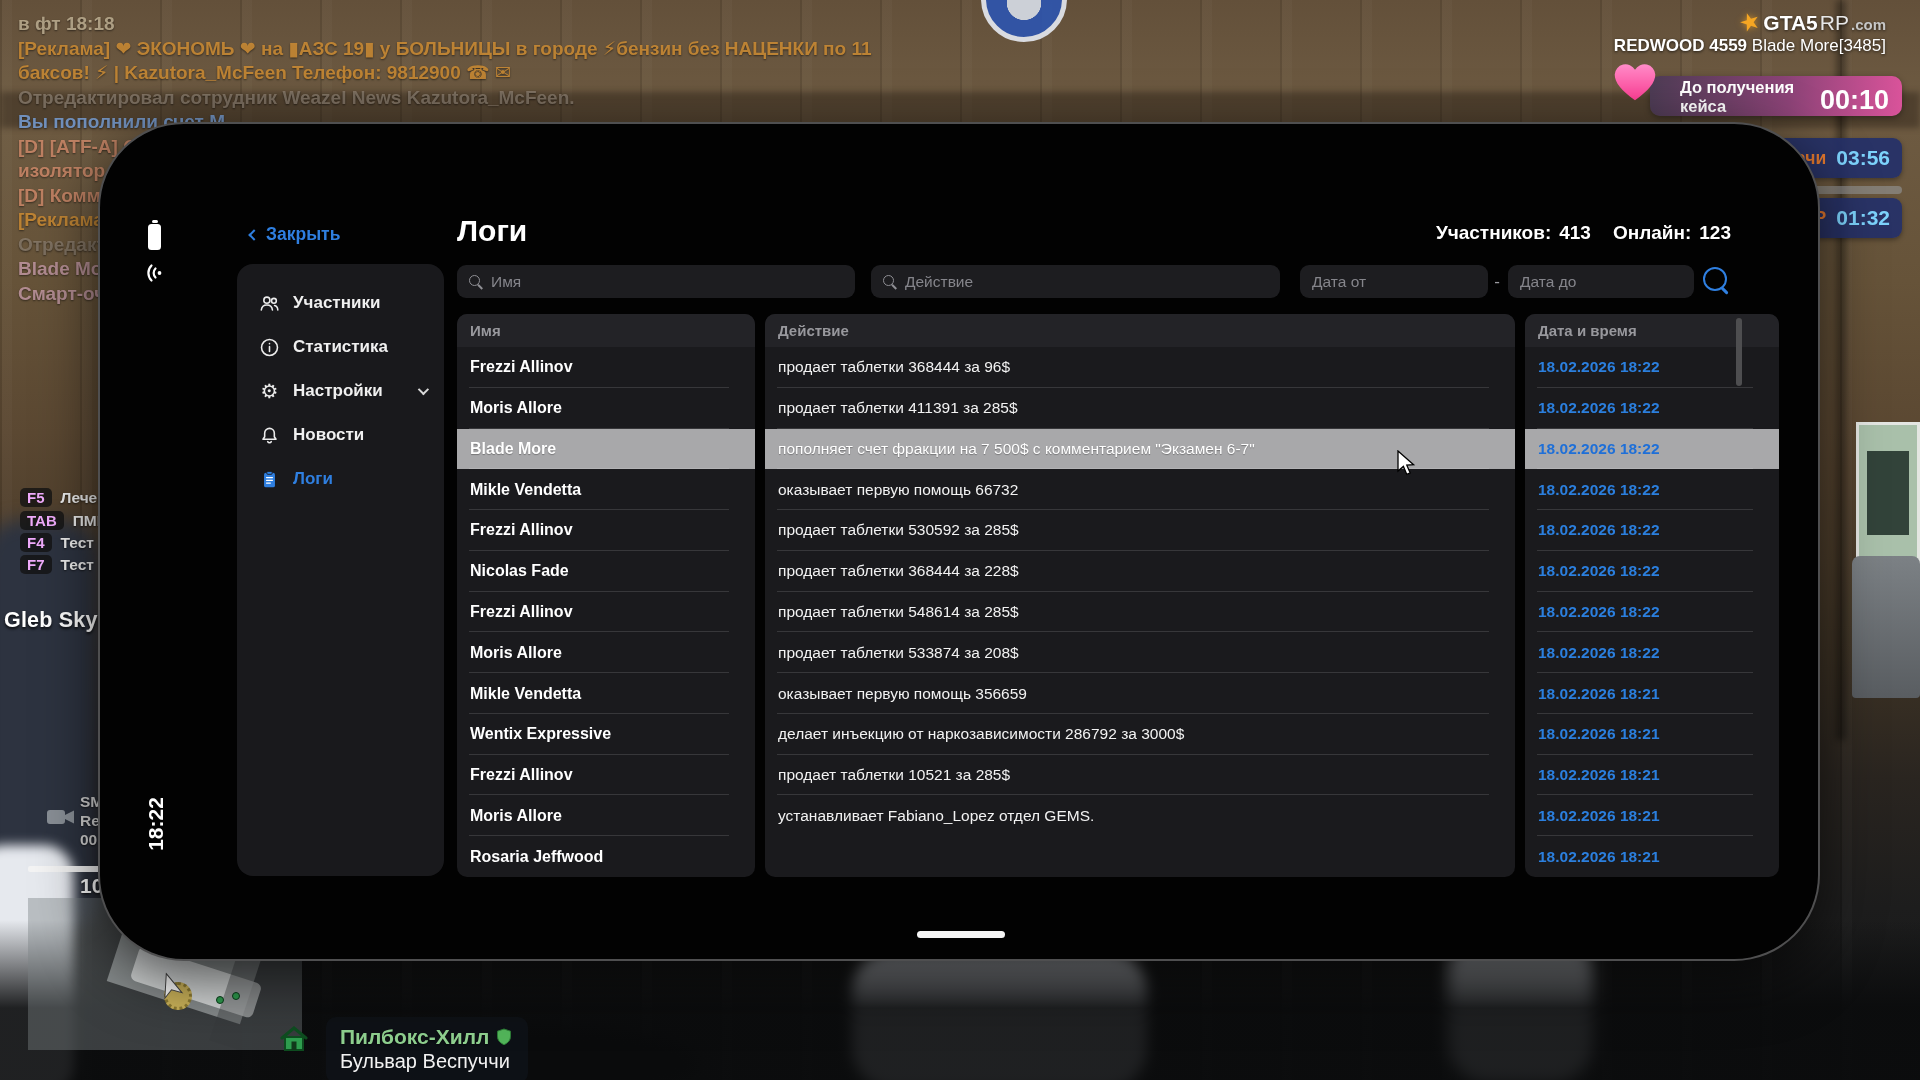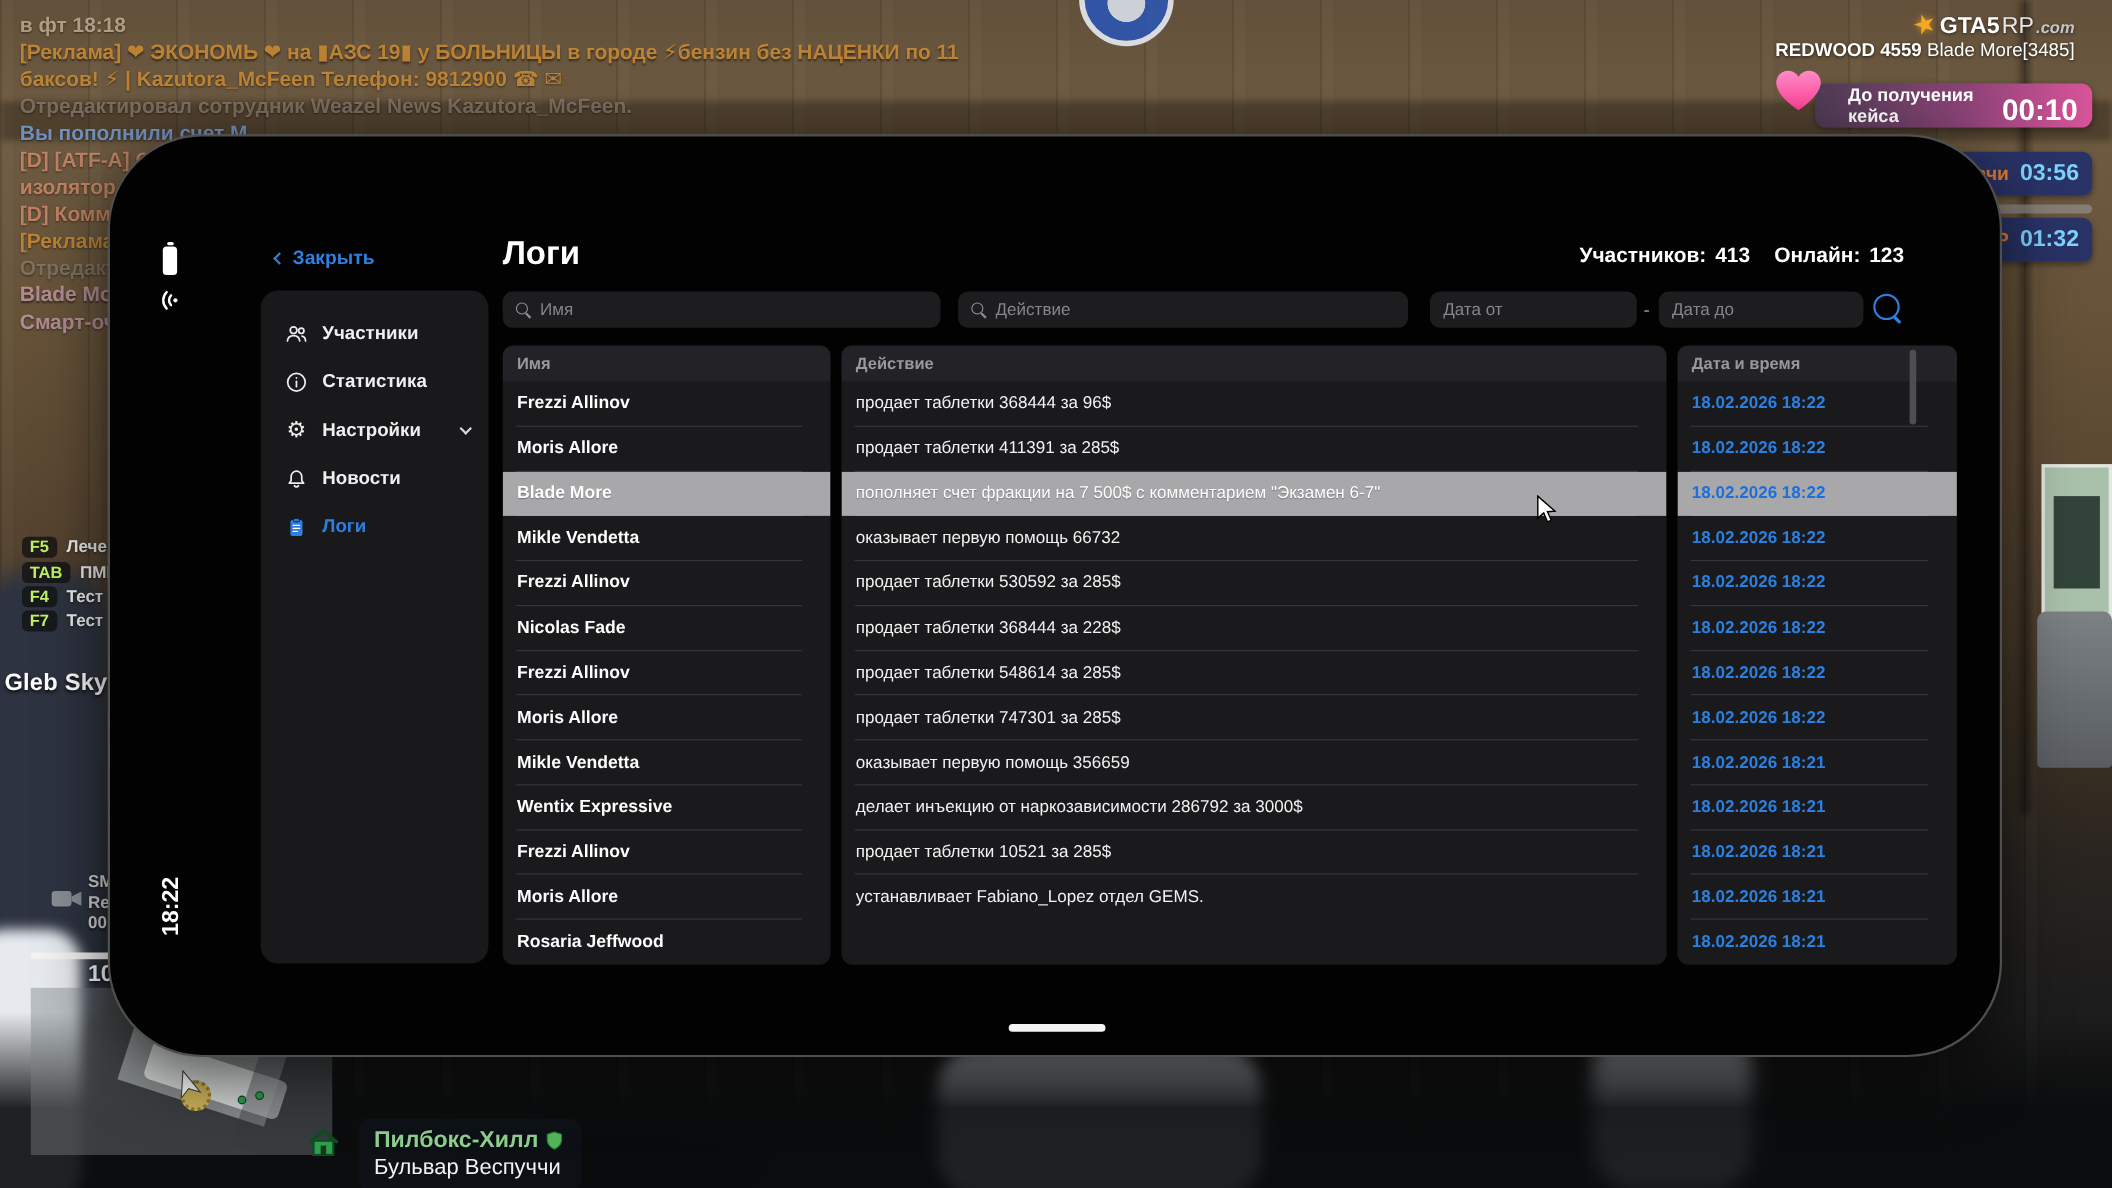--- a/index.html
+++ b/index.html
@@ -32,21 +32,21 @@
   .chat-line{white-space:nowrap;height:24.5px;line-height:24.5px;font-size:19px;font-weight:600;text-shadow:0 1px 2px rgba(0,0,0,.55);opacity:.92;}
   .c-tan{color:rgba(196,181,151,.88);}
   .c-orange{color:rgba(206,141,52,.92);}
   .c-muted{color:rgba(148,135,120,.75);}
   .c-blue{color:rgba(120,160,214,.92);}
   .c-salmon{color:rgba(219,144,112,.85);}
   .c-mauve{color:rgba(205,160,173,.85);}
 
   
   .kb{left:20px;z-index:2;display:flex;align-items:center;gap:9px;}
-  .kb-key{background:rgba(18,18,18,.78);color:#bef264;font-weight:700;font-size:15px;padding:1px 7px;border-radius:5px;min-width:28px;text-align:right;}
+  .kb-key{background:rgba(18,18,18,.78);color:#f0abfc;font-weight:700;font-size:15px;padding:1px 7px;border-radius:5px;min-width:28px;text-align:right;}
   .kb-label{color:#ededed;font-size:15.5px;font-weight:600;text-shadow:0 1px 2px rgba(0,0,0,.6);}
   .nametag{left:4px;top:608px;z-index:2;color:#fff;font-size:21.5px;font-weight:700;letter-spacing:.2px;text-shadow:0 2px 3px rgba(0,0,0,.8);}
   .rec{left:80px;top:792px;z-index:2;color:#d6d6d6;font-size:15.5px;line-height:19px;font-weight:600;text-shadow:0 1px 2px rgba(0,0,0,.6);}
   .rec-cam{left:46px;top:806px;z-index:2;opacity:.85;}
 
   
   .hpbar{left:28px;top:866px;width:74px;height:6px;background:#f4f4f4;border-radius:2px;z-index:2;}
   .hpbar-dark{left:103px;top:866px;width:16px;height:6px;background:rgba(25,25,25,.75);border-radius:2px;z-index:2;}
   .hp-num{left:80px;top:874px;z-index:2;color:#fff;font-size:21px;font-weight:700;text-shadow:0 1px 3px rgba(0,0,0,.8);}
   .map{left:28px;top:898px;width:274px;height:152px;background:rgba(125,130,133,.42);z-index:2;overflow:hidden;}
@@ -59,21 +59,21 @@
   .house{left:280px;top:1026px;z-index:2;}
   .zone-label{left:326px;top:1017px;z-index:2;background:rgba(15,19,26,.72);border-radius:10px;padding:8px 16px 10px 14px;}
   .zone-line1{display:flex;align-items:center;gap:7px;color:#8FD08F;font-size:21px;font-weight:700;text-shadow:0 1px 2px rgba(0,0,0,.5);}
   .zone-line2{color:#f2f2f2;font-size:20px;font-weight:500;margin-top:1px;}
 
   
   .logo{top:8px;right:34px;z-index:3;display:flex;align-items:baseline;gap:2px;text-shadow:0 1px 3px rgba(0,0,0,.6);}
   .logo-star{color:#f5a623;font-size:24px;transform:rotate(-18deg);margin-right:1px;text-shadow:0 0 6px rgba(245,166,35,.7);}
   .logo-bold{color:#fff;font-size:21px;font-weight:800;}
   .logo-rest{color:#e8e8e8;font-size:21px;font-weight:500;}
-  .logo-tld{color:#c6c6c6;font-size:15px;font-weight:700;font-style:italic;}
+  .logo-tld{color:#c6c6c6;font-size:15px;font-weight:700;}
   .server-line{top:36px;right:34px;z-index:3;color:#fff;font-size:17px;text-shadow:0 1px 3px rgba(0,0,0,.7);}
   .server-name{font-weight:800;}
   .case-badge{left:1650px;top:76px;width:252px;height:40px;z-index:3;border-radius:10px;background:linear-gradient(90deg,#4e3c55 0%,#8c4377 55%,#d9539a 100%);display:flex;align-items:flex-end;justify-content:flex-end;gap:10px;padding:0 13px 0 30px;box-shadow:0 2px 6px rgba(0,0,0,.35);}
   .case-label{color:#fff;font-size:16.5px;font-weight:700;}
   .case-time{color:#fff;font-size:27px;font-weight:700;}
   .heart{left:1612px;top:60px;z-index:4;}
   .side-badge{left:1722px;width:180px;height:40px;z-index:3;border-radius:9px;background:rgba(36,48,105,.92);display:flex;align-items:center;justify-content:flex-end;gap:10px;padding-right:12px;box-shadow:0 2px 5px rgba(0,0,0,.35);}
   .sb-label{color:var(--orange);font-size:17.5px;font-weight:800;}
   .sb-time{color:#7dd3fc;font-size:21px;font-weight:800;}
   .badge-divider{left:1759px;top:186px;width:143px;height:8px;background:rgba(148,150,154,.6);border-radius:4px;z-index:3;}
@@ -361,21 +361,21 @@
 
     <div class="tcol" style="left:665px;width:750px">
       <div class="thead">Действие</div>
       <div class="cell cact">продает таблетки 368444 за 96$</div>
       <div class="cell cact">продает таблетки 411391 за 285$</div>
       <div class="cell cact sel">пополняет счет фракции на 7 500$ с комментарием "Экзамен 6-7"</div>
       <div class="cell cact">оказывает первую помощь 66732</div>
       <div class="cell cact">продает таблетки 530592 за 285$</div>
       <div class="cell cact">продает таблетки 368444 за 228$</div>
       <div class="cell cact">продает таблетки 548614 за 285$</div>
-      <div class="cell cact">продает таблетки 747301 за 285$</div>
+      <div class="cell cact">продает таблетки 533874 за 208$</div>
       <div class="cell cact">оказывает первую помощь 356659</div>
       <div class="cell cact">делает инъекцию от наркозависимости 286792 за 3000$</div>
       <div class="cell cact">продает таблетки 10521 за 285$</div>
       <div class="cell cact last">устанавливает Fabiano_Lopez отдел GEMS.</div>
     </div>
 
     <div class="tcol" style="left:1425px;width:254px">
       <div class="thead">Дата и время</div>
       <div class="cell cdate">18.02.2026 18:22</div>
       <div class="cell cdate">18.02.2026 18:22</div>

